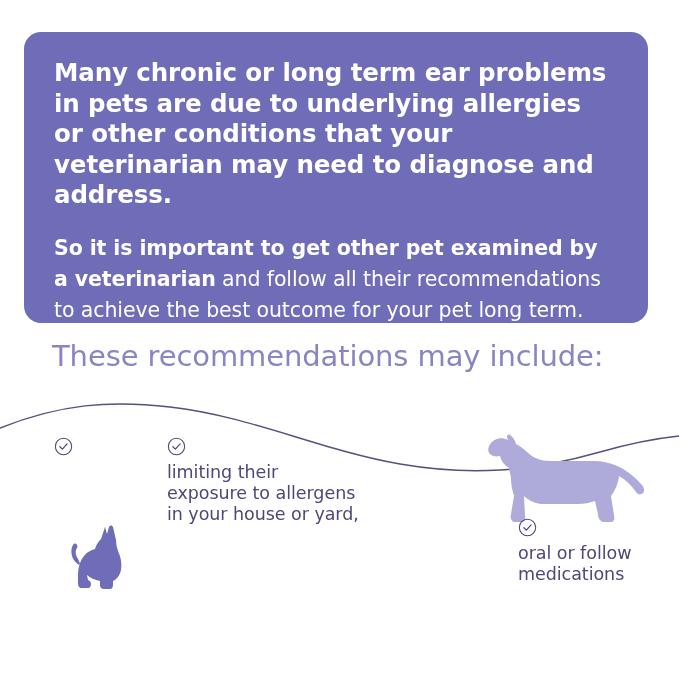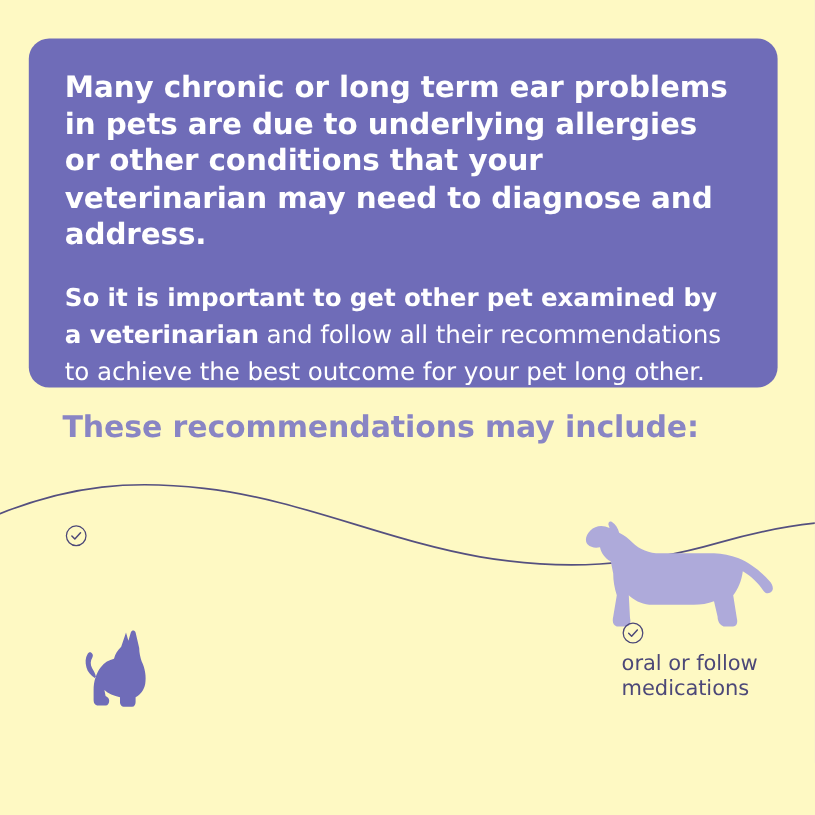--- a/index.html
+++ b/index.html
@@ -12,21 +12,21 @@
     background: #e3e2ee;
     font-family: "DejaVu Sans", sans-serif;
     overflow: hidden;
     position: relative;
   }
 
   #canvas {
     position: relative;
     width: 679px;
     height: 679px;
-    background: #fef9c3;
+    background: #ffffff;
   }
 
   
   #callout-card {
     position: absolute;
     left: 24px;
     top: 32px;
     width: 624px;
     height: 291px;
     background: #6f6cb8;
@@ -57,25 +57,24 @@
   #callout-body .em {
     font-weight: bold;
   }
 
   
   #recommendations-title {
     position: absolute;
     left: 52px;
     top: 341px;
     color: #8985c4;
-    font-size: 25px;
+    font-size: 29px;
     line-height: 30px;
     letter-spacing: -0.1px;
     white-space: nowrap;
-    font-weight: bold;
   }
 
   
   #wave-line {
     position: absolute;
     left: 0;
     top: 380px;
     width: 679px;
     height: 120px;
     pointer-events: none;
@@ -144,32 +143,41 @@
       C22,42 20,49 20,56 L20,64 C20,67 21,69 24,69 L30,69 C32,69 33,67 33,65
       C33,63 32,62 30,61 L29,56 C32,59 37,61 42,62 L42,66 C42,68 43,70 46,70
       L52,70 C54,70 55,68 55,66 L55,62 C59,60 62,56 63,51 C64,45 63,38 60,32
       C59,29 58,25 58,21 L55,8 C54,6 52,6 51,8 L49,15 L47,8 Z
       M21,46 C18,44 15,41 14,37 C13,33 13,29 15,26 C16,24 18,24 19,26
       C20,27 19,29 18,31 C17,34 18,37 20,40 C21,42 22,44 22,46 Z"></path>
   </svg>
 
   <div id="callout-card">
     <p id="callout-heading">Many chronic or long term ear problems in pets are due to underlying allergies or other conditions that your veterinarian may need to diagnose and address.</p>
-    <p id="callout-body"><span class="em">So it is important to get other pet examined by a veterinarian</span><span> and follow all their recommendations to achieve the best outcome for your pet long other.</span></p>
+    <p id="callout-body"><span class="em">So it is important to get other pet examined by a veterinarian</span><span> and follow all their recommendations to achieve the best outcome for your pet long term.</span></p>
   </div>
 
   <div id="recommendations-title">These recommendations may include:</div>
 
   <div class="rec-item" id="rec-item-0">
     <svg class="rec-check" viewBox="0 0 20 20">
       <circle cx="10" cy="10" r="8.6" fill="none" stroke="#4c4878" stroke-width="1.1"></circle>
       <path d="M6.2,10.2 L8.8,12.8 L13.8,7.3" fill="none" stroke="#4c4878" stroke-width="1.3" stroke-linecap="round" stroke-linejoin="round"></path>
     </svg>
   </div>
 
+  <div class="rec-item" id="rec-item-1">
+    <svg class="rec-check" viewBox="0 0 20 20">
+      <circle cx="10" cy="10" r="8.6" fill="none" stroke="#4c4878" stroke-width="1.1"></circle>
+      <path d="M6.2,10.2 L8.8,12.8 L13.8,7.3" fill="none" stroke="#4c4878" stroke-width="1.3" stroke-linecap="round" stroke-linejoin="round"></path>
+    </svg>
+    <div class="rec-label">limiting their
+exposure to allergens
+in your house or yard,</div>
+  </div>
 
 
   <div class="rec-item" id="rec-item-3">
     <svg class="rec-check" viewBox="0 0 20 20">
       <circle cx="10" cy="10" r="8.6" fill="none" stroke="#4c4878" stroke-width="1.1"></circle>
       <path d="M6.2,10.2 L8.8,12.8 L13.8,7.3" fill="none" stroke="#4c4878" stroke-width="1.3" stroke-linecap="round" stroke-linejoin="round"></path>
     </svg>
     <div class="rec-label">oral or follow
 medications</div>
   </div>

